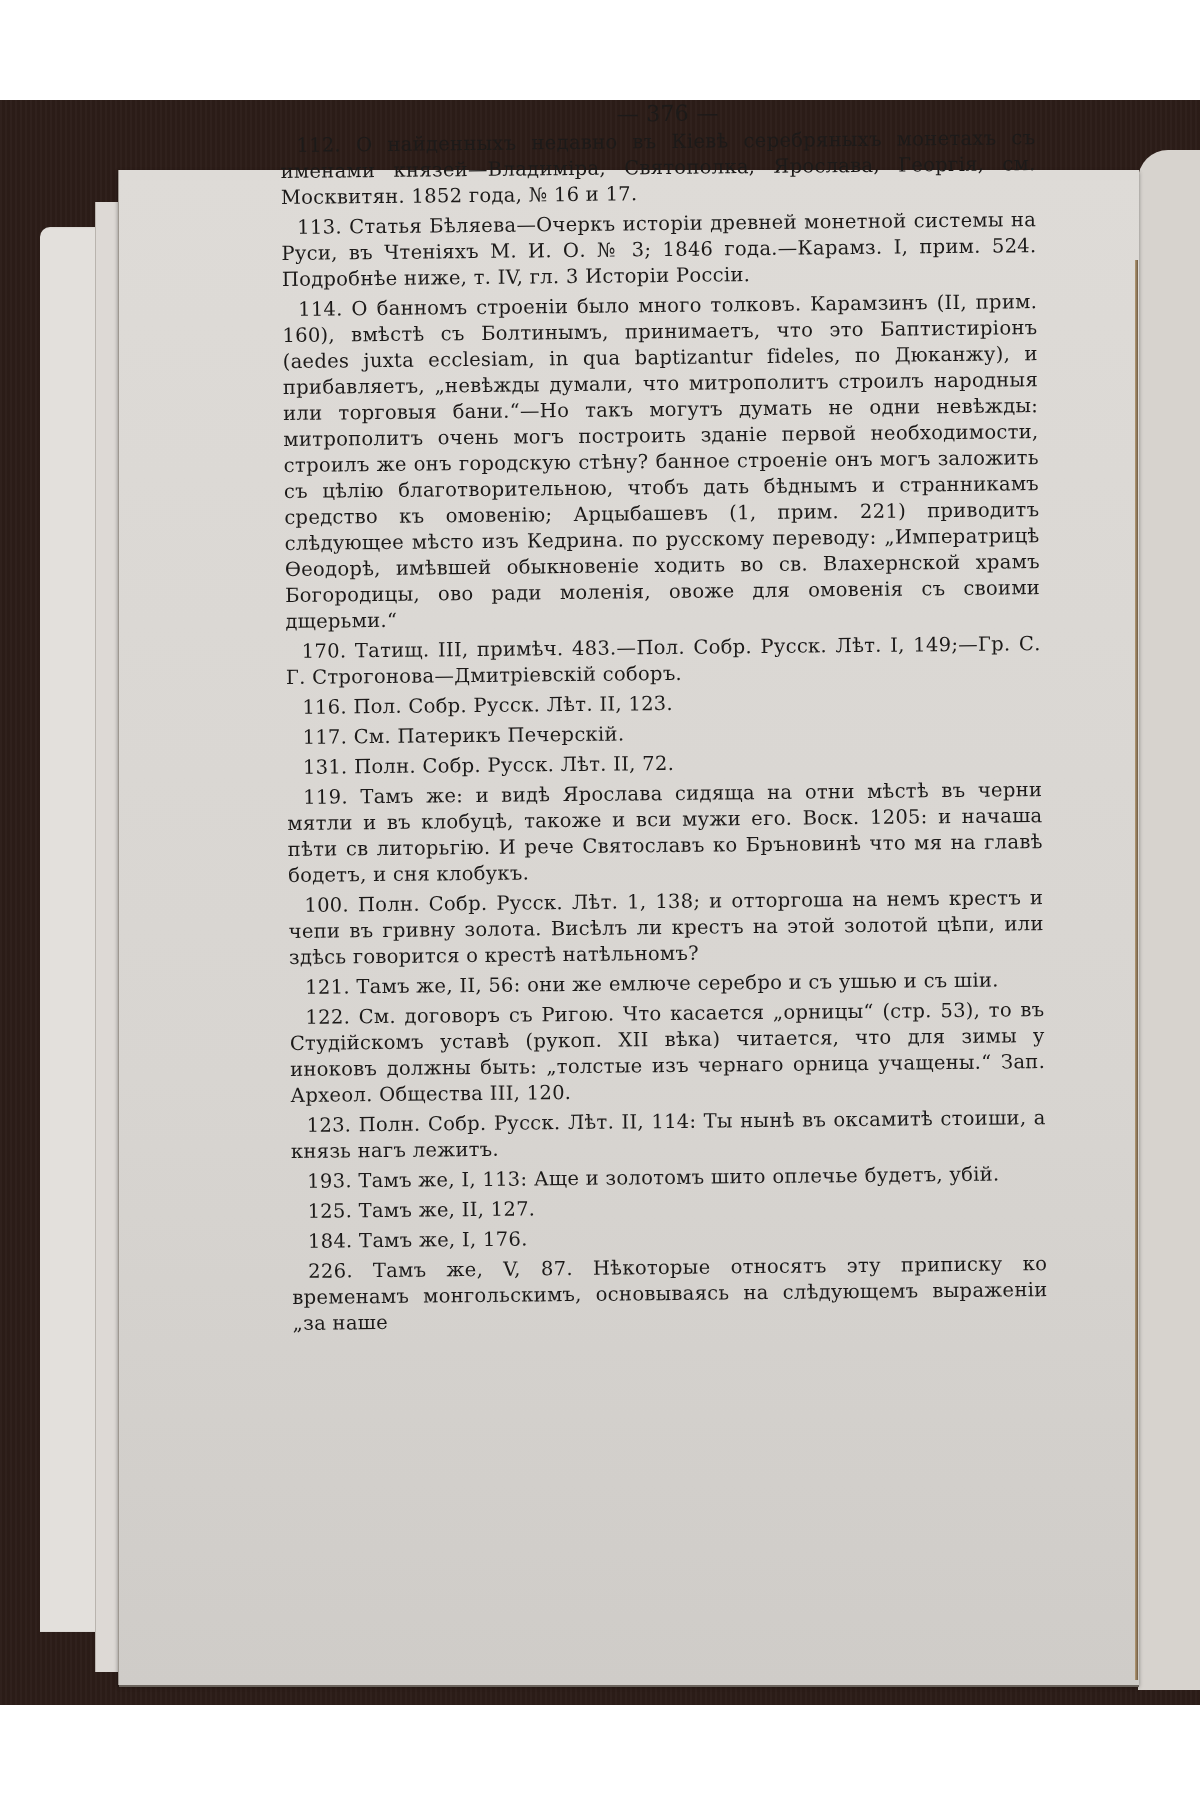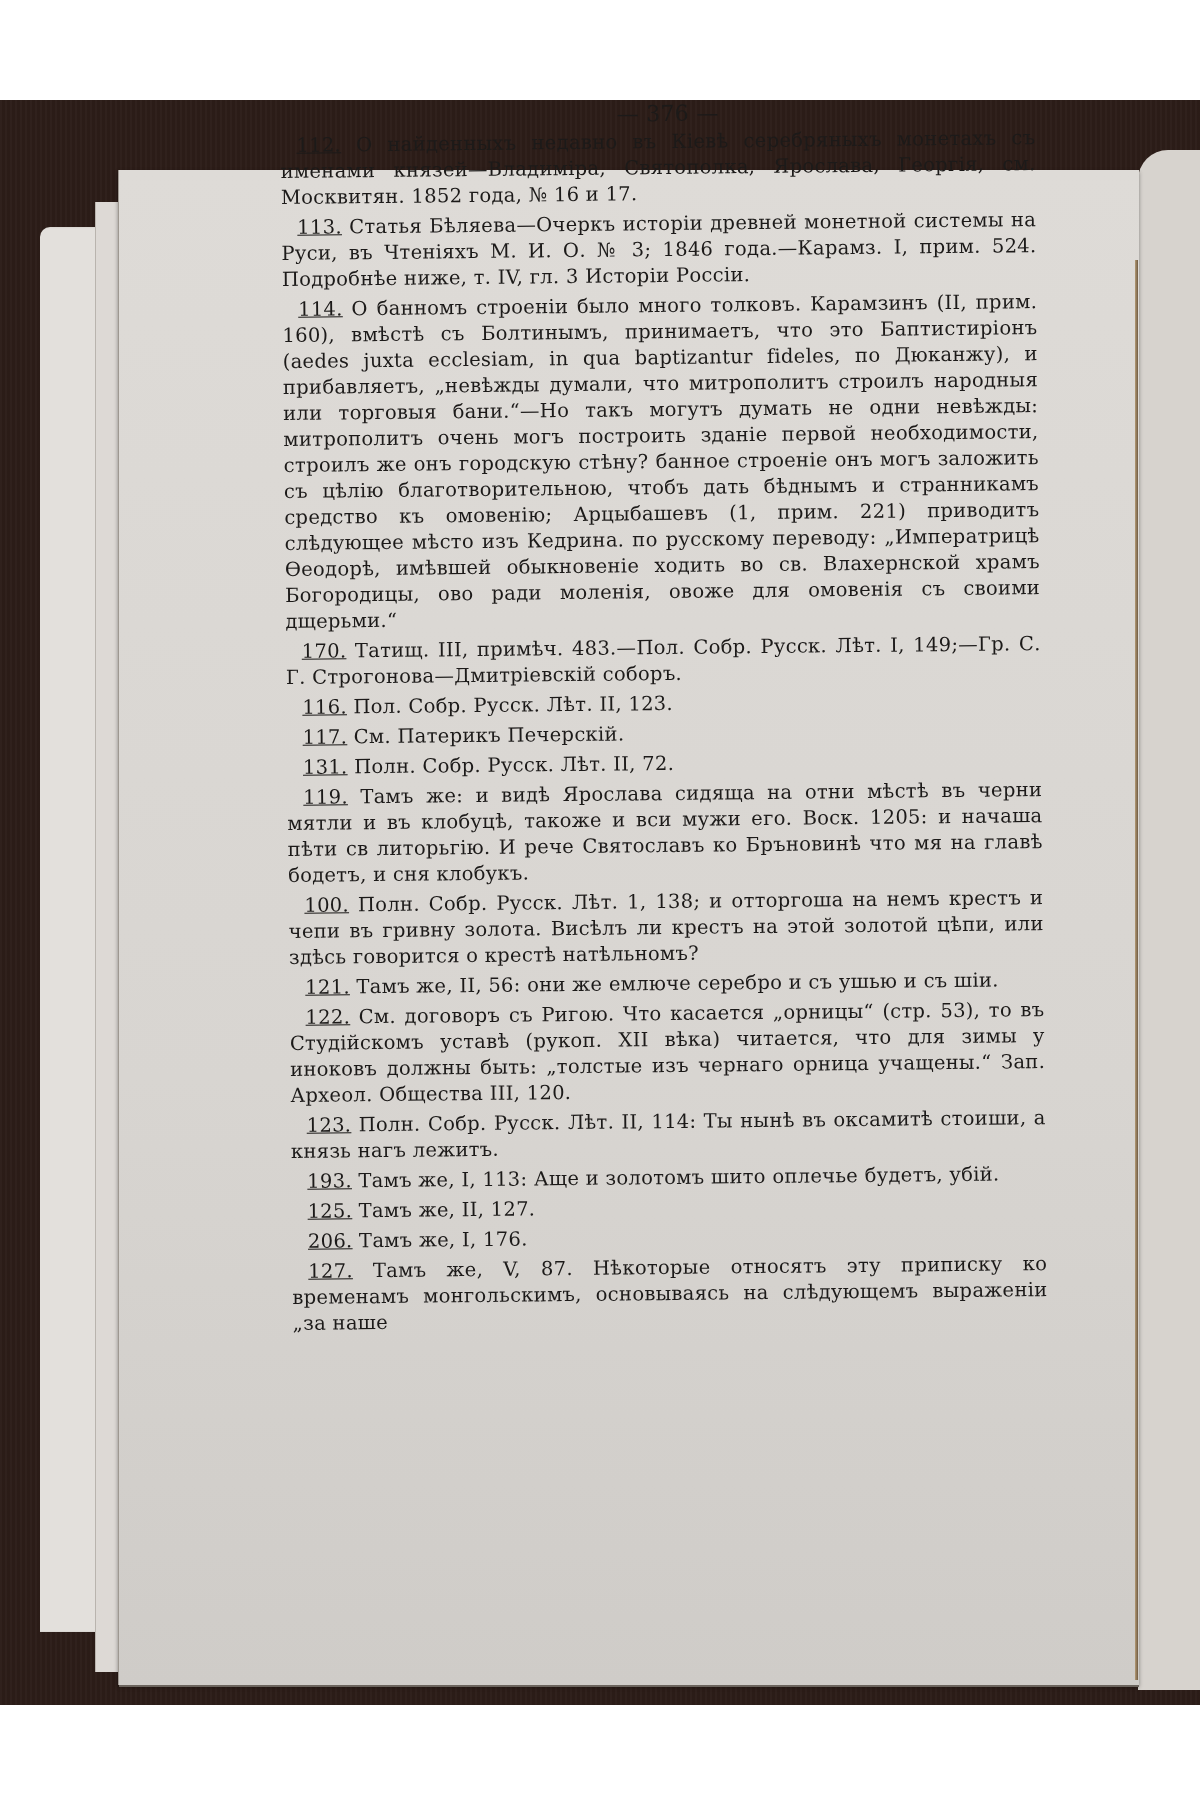--- a/index.html
+++ b/index.html
@@ -44,21 +44,21 @@
     .text-block {
       position: absolute; left: 280px; top: 105px; width: 755px;
       color: #1c1a19; font-size: 19.5px; line-height: 26px;
       letter-spacing: 0.3px;
       transform: rotate(-0.6deg); transform-origin: left top;
     }
     .page-number {
       text-align: center; font-size: 22px; margin-bottom: 2px; padding-left: 20px;
     }
     .note { text-align: justify; text-align-last: left; margin: 0 0 4px 0; }
-    .note .num { display: inline; padding-left: 16px; text-decoration: underline; }
+    .note .num { display: inline; padding-left: 16px; }
   </style>
 </head>
 <body>
 
 <div class="photo">
   <div class="leaf-back1"></div>
   <div class="leaf-back2"></div>
   <div class="right-page"></div>
   <div class="page"></div>
   <div class="gutter"></div>
@@ -74,16 +74,16 @@
     <p class="note"><span class="num">116.</span> <span>Пол. Собр. Русск. Лѣт. II, 123.</span></p>
     <p class="note"><span class="num">117.</span> <span>См. Патерикъ Печерскій.</span></p>
     <p class="note"><span class="num">131.</span> <span>Полн. Собр. Русск. Лѣт. II, 72.</span></p>
     <p class="note"><span class="num">119.</span> <span>Тамъ же: и видѣ Ярослава сидяща на отни мѣстѣ въ черни мятли и въ клобуцѣ, такоже и вси мужи его. Воск. 1205: и начаша пѣти св литорьгію. И рече Святославъ ко Бръновинѣ что мя на главѣ бодетъ, и сня клобукъ.</span></p>
     <p class="note"><span class="num">100.</span> <span>Полн. Собр. Русск. Лѣт. 1, 138; и отторгоша на немъ крестъ и чепи въ гривну золота. Висѣлъ ли крестъ на этой золотой цѣпи, или здѣсь говорится о крестѣ натѣльномъ?</span></p>
     <p class="note"><span class="num">121.</span> <span>Тамъ же, II, 56: они же емлюче серебро и съ ушью и съ шіи.</span></p>
     <p class="note"><span class="num">122.</span> <span>См. договоръ съ Ригою. Что касается „орницы“ (стр. 53), то въ Студійскомъ уставѣ (рукоп. XII вѣка) читается, что для зимы у иноковъ должны быть: „толстые изъ чернаго орница учащены.“ Зап. Археол. Общества III, 120.</span></p>
     <p class="note"><span class="num">123.</span> <span>Полн. Собр. Русск. Лѣт. II, 114: Ты нынѣ въ оксамитѣ стоиши, а князь нагъ лежитъ.</span></p>
     <p class="note"><span class="num">193.</span> <span>Тамъ же, I, 113: Аще и золотомъ шито оплечье будетъ, убій.</span></p>
     <p class="note"><span class="num">125.</span> <span>Тамъ же, II, 127.</span></p>
-    <p class="note"><span class="num">206.</span> <span>Тамъ же, I, 176.</span></p>
-    <p class="note"><span class="num">127.</span> <span>Тамъ же, V, 87. Нѣкоторые относятъ эту приписку ко временамъ монгольскимъ, основываясь на слѣдующемъ выраженіи „за наше</span></p>
+    <p class="note"><span class="num">184.</span> <span>Тамъ же, I, 176.</span></p>
+    <p class="note"><span class="num">226.</span> <span>Тамъ же, V, 87. Нѣкоторые относятъ эту приписку ко временамъ монгольскимъ, основываясь на слѣдующемъ выраженіи „за наше</span></p>
   </div>
 </div>
 
 </body></html>

